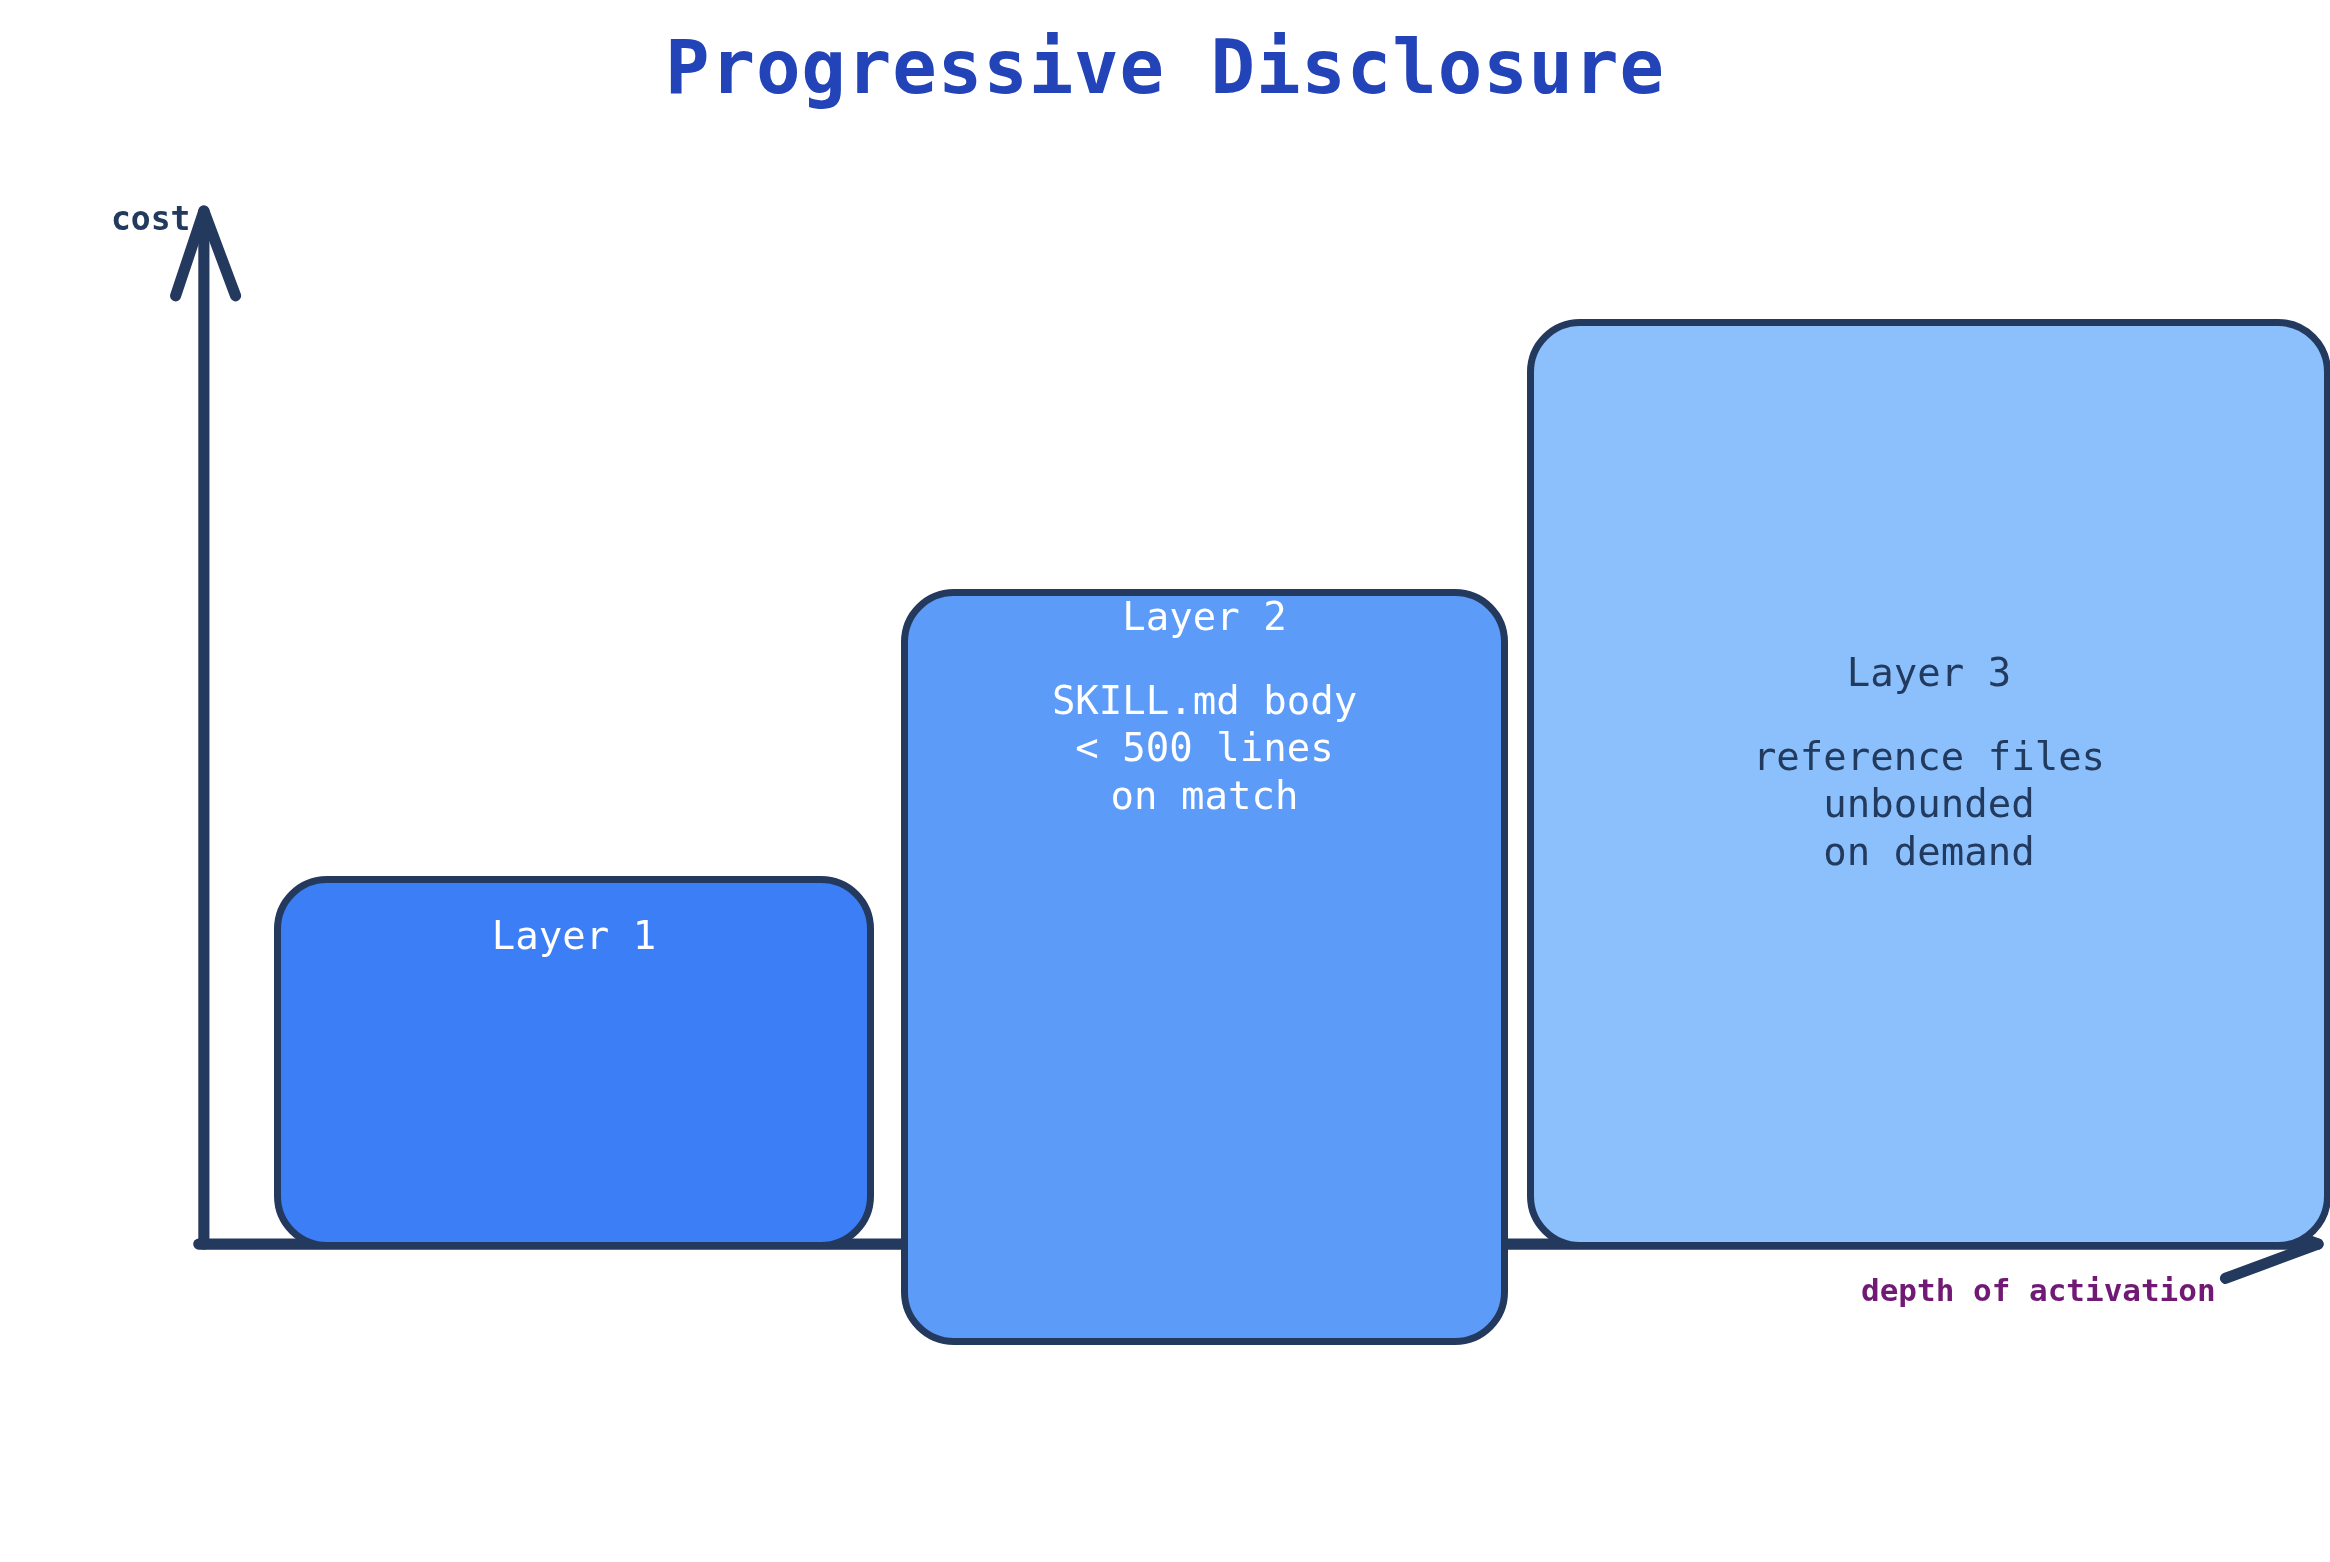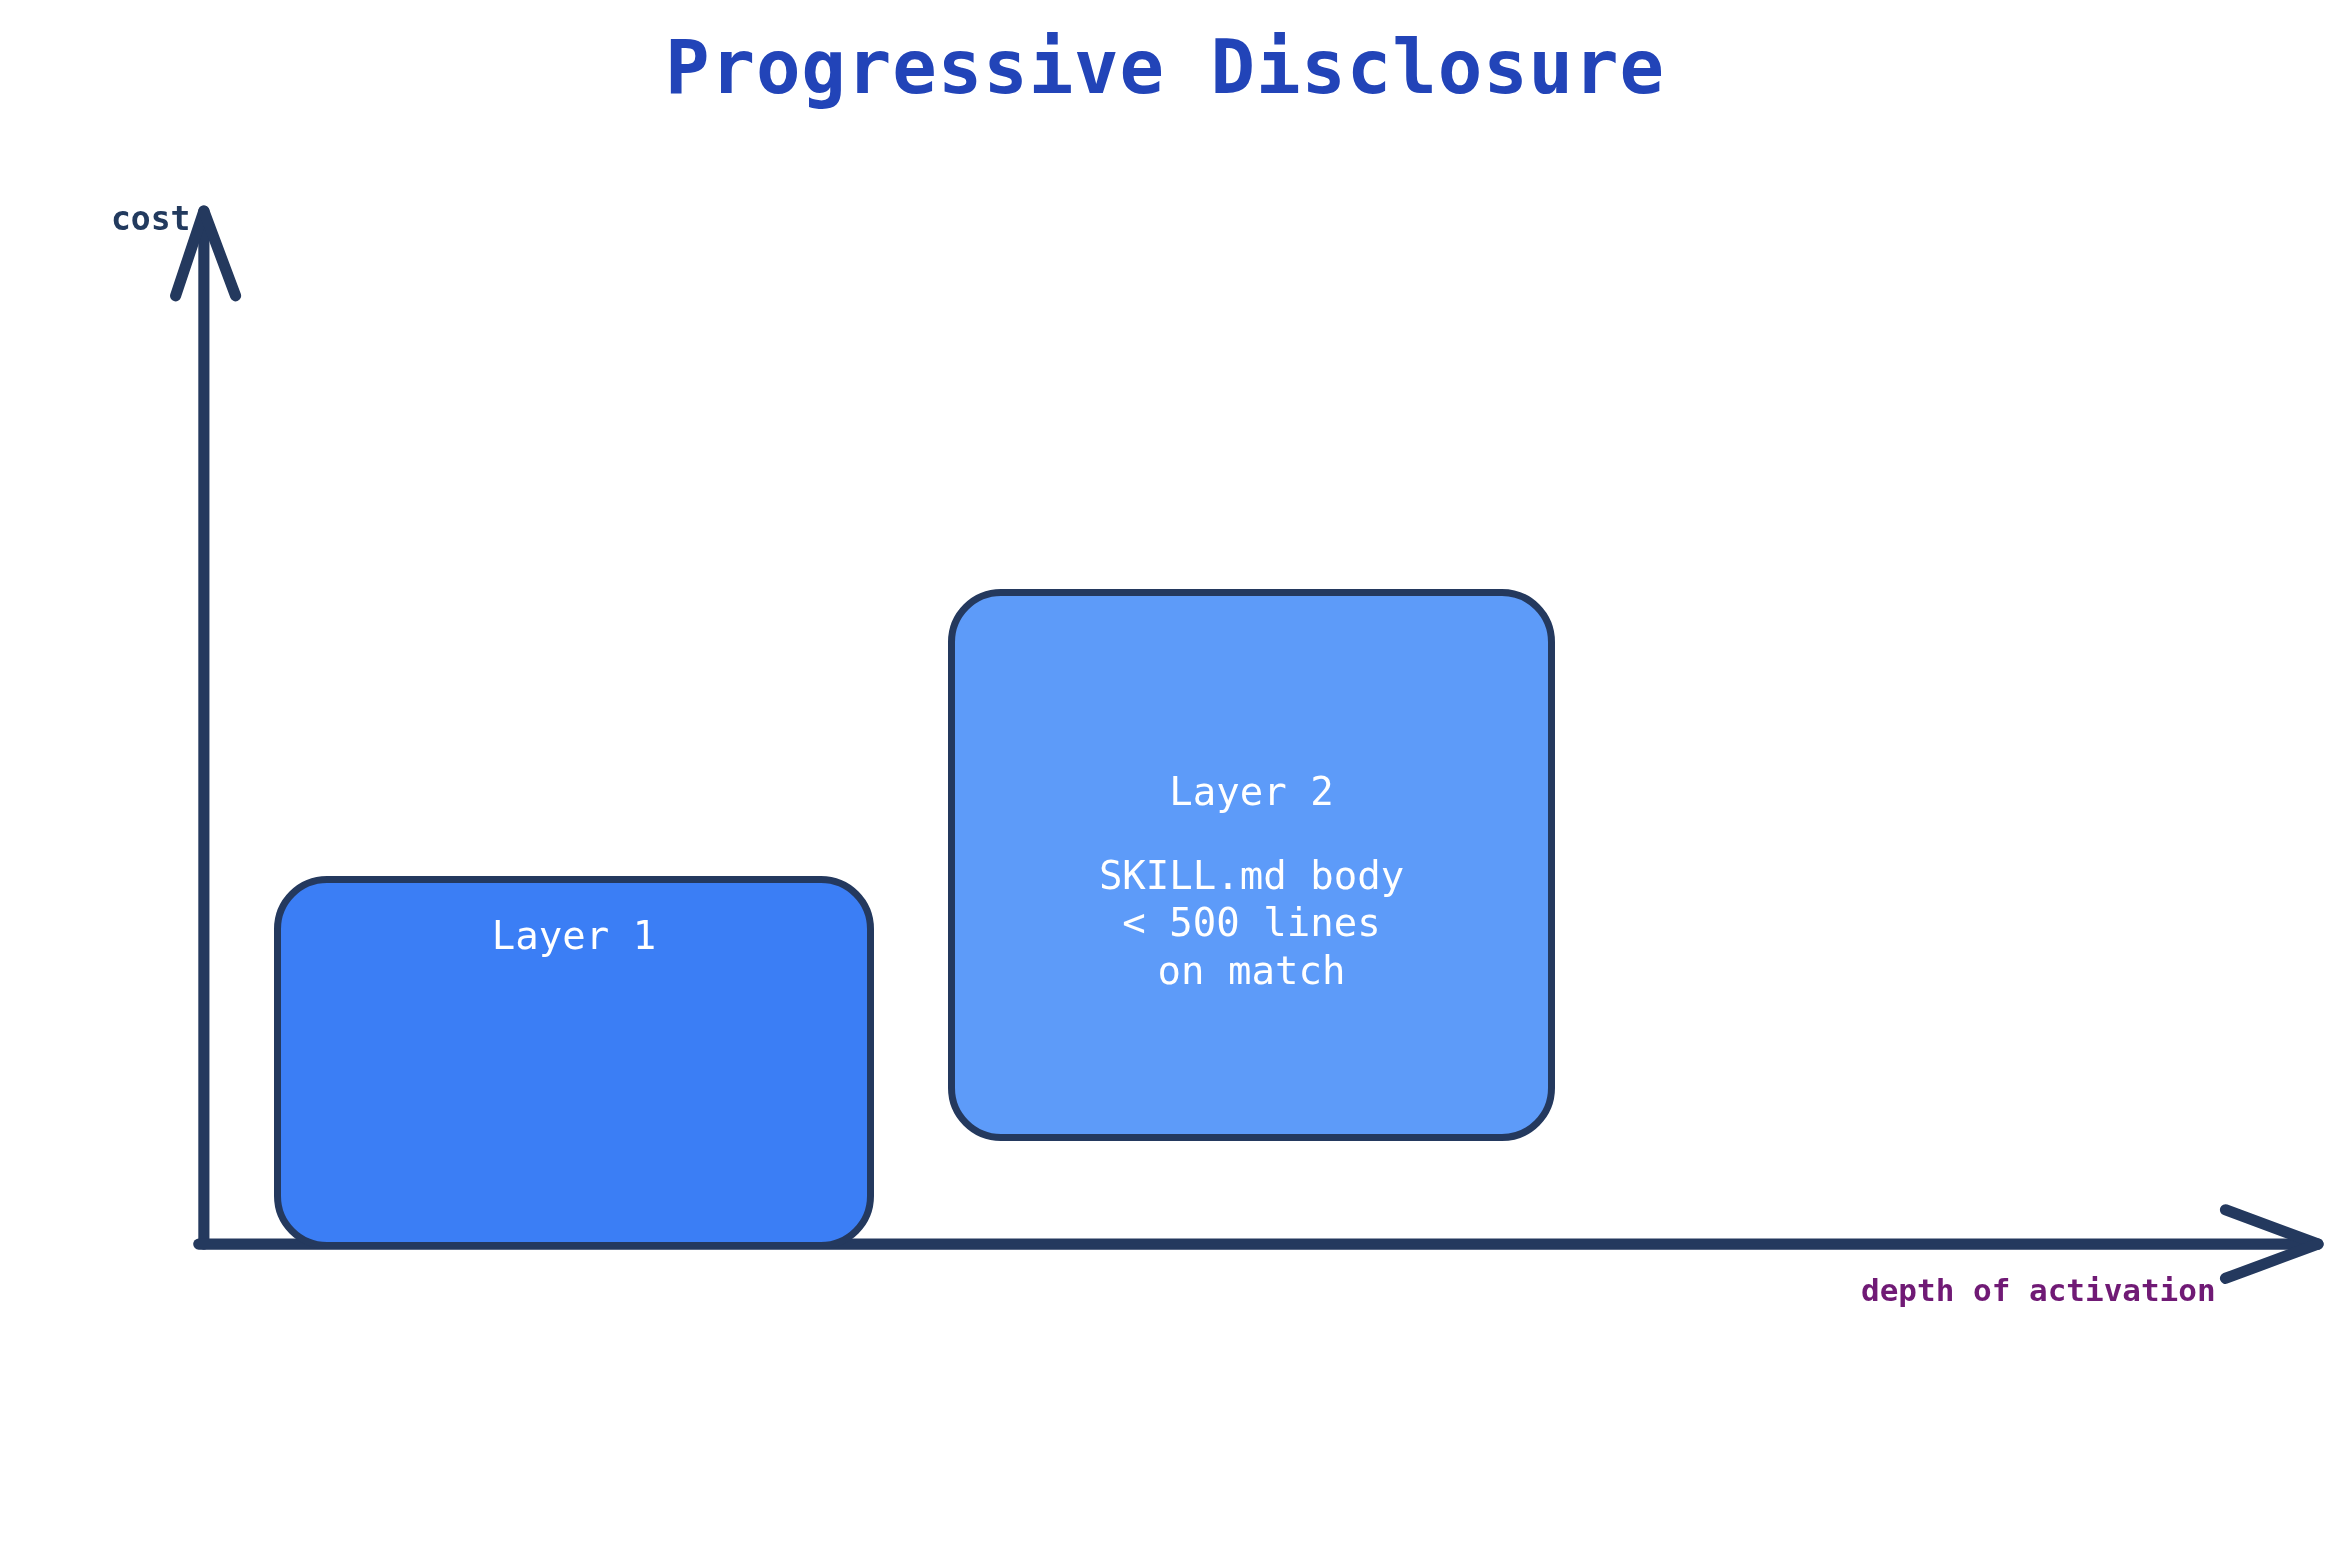--- a/index.html
+++ b/index.html
@@ -106,25 +106,23 @@
     padding-top: 32px;
   }
   #layer-1 .layer-title, #layer-1 .layer-lines { color: #ffffff; }
   #layer-1 .layer-lines { margin-top: 38px; }
 
   
   #layer-2 {
     left: 901px;
     top: 589px;
     width: 607px;
-    height: 552px;
+    height: 756px;
     background: #5d9bf9;
     border-radius: 53px;
-    padding-top: 175px;
-    margin-left: 47px;
   }
   #layer-2 .layer-title, #layer-2 .layer-lines { color: #ffffff; }
   #layer-2 .layer-lines { margin-top: 38px; }
 
   
   #layer-3 {
     left: 1527px;
     top: 319px;
     width: 804px;
     height: 930px;
@@ -175,16 +173,22 @@
     <div class="layer-title">Layer 1</div>
   </div>
 
   <div class="layer-box" id="layer-2">
     <div class="layer-title">Layer 2</div>
     <div class="layer-lines">SKILL.md body
 &lt; 500 lines
 on match</div>
   </div>
 
+  <div class="layer-box" id="layer-3">
+    <div class="layer-title">Layer 3</div>
+    <div class="layer-lines">reference files
+unbounded
+on demand</div>
+  </div>
 
 
 </div>
 
 
 </body></html>

